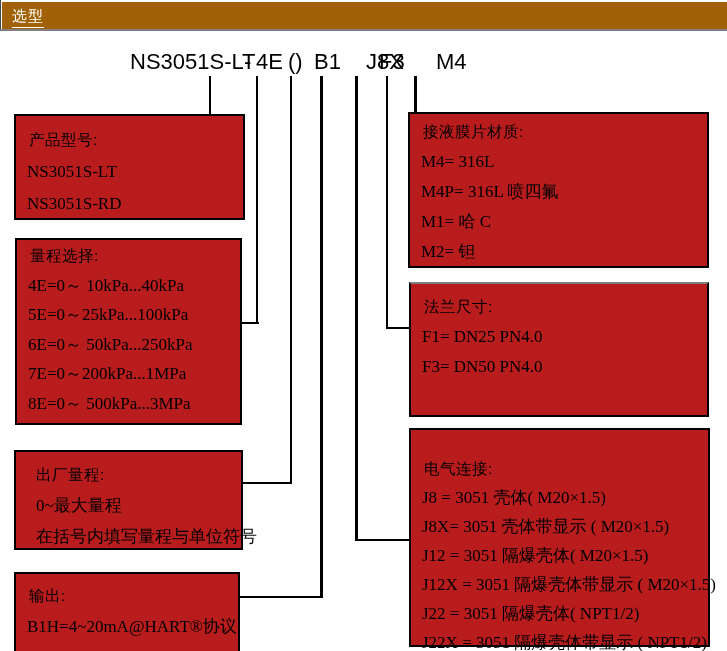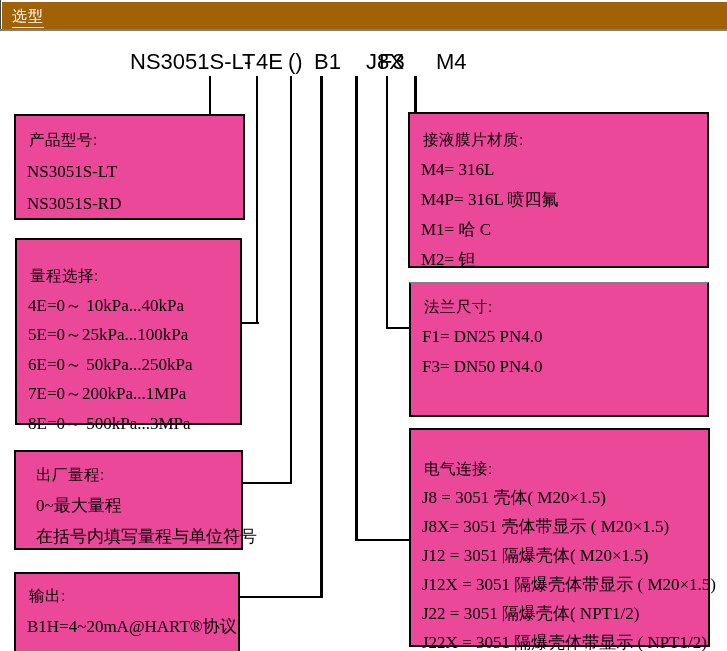--- a/index.html
+++ b/index.html
@@ -43,40 +43,40 @@
   .v-out  {left:320px;top:76px;width:3px;height:522px;}
   .h-out  {left:235px;top:596px;width:88px;height:2px;}
   .v-elec {left:355px;top:76px;width:3px;height:465px;}
   .h-elec {left:355px;top:539px;width:56px;height:2px;}
   .v-flan {left:386px;top:76px;width:2px;height:253px;}
   .h-flan {left:386px;top:327px;width:25px;height:2px;}
   .v-mat  {left:414px;top:76px;width:3px;height:36px;}
 
   
   .box{
-    position:absolute;border:2px solid #000;background:#ec4899;
+    position:absolute;border:2px solid #000;background:#b91c1c;
     box-sizing:border-box;
   }
   .box-title{
     font-family:"Liberation Sans","DejaVu Sans",sans-serif;
     font-size:15.5px;padding-left:13px;letter-spacing:0.5px;
   }
   .box-row{
     font-family:"Liberation Serif","DejaVu Serif",serif;
     font-size:17px;padding-left:11px;white-space:pre;
   }
   #box-product    {left:14px; top:114px;width:231px;height:106px;padding-top:8px;}
   #box-product    .box-title,#box-product .box-row{line-height:32px;}
-  #box-range      {left:15px; top:238px;width:227px;height:187px;padding-top:21px;}
+  #box-range      {left:15px; top:238px;width:227px;height:187px;padding-top:1px;}
   #box-range      .box-title,#box-range .box-row{line-height:29.5px;}
   #box-factory    {left:14px; top:450px;width:229px;height:100px;padding-top:7px;}
   #box-factory    .box-title,#box-factory .box-row{line-height:31px;padding-left:20px;}
   #box-output     {left:14px; top:572px;width:226px;height:93px;padding-top:6px;}
   #box-output     .box-title,#box-output .box-row{line-height:31px;}
-  #box-material   {left:408px;top:112px;width:301px;height:156px;padding-top:11px;}
+  #box-material   {left:408px;top:112px;width:301px;height:156px;padding-top:3px;}
   #box-material   .box-title,#box-material .box-row{line-height:30px;}
   #box-flange     {left:409px;top:282px;width:300px;height:135px;padding-top:8px;border-top-color:#808080;}
   #box-flange     .box-title,#box-flange .box-row{line-height:30px;}
   #box-electrical {left:409px;top:428px;width:301px;height:219px;padding-top:24px;}
   #box-electrical .box-title,#box-electrical .box-row{line-height:29px;}
 </style>
 </head>
 <body>
 
 <div class="edge-left"></div>

